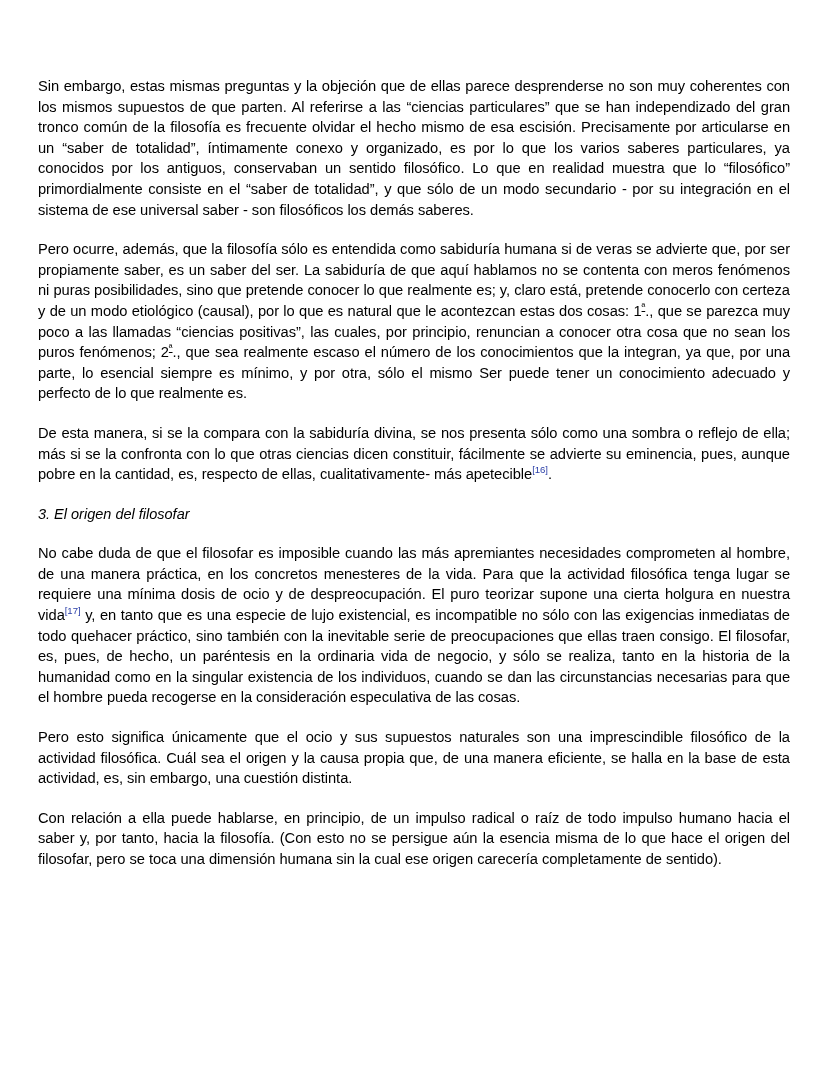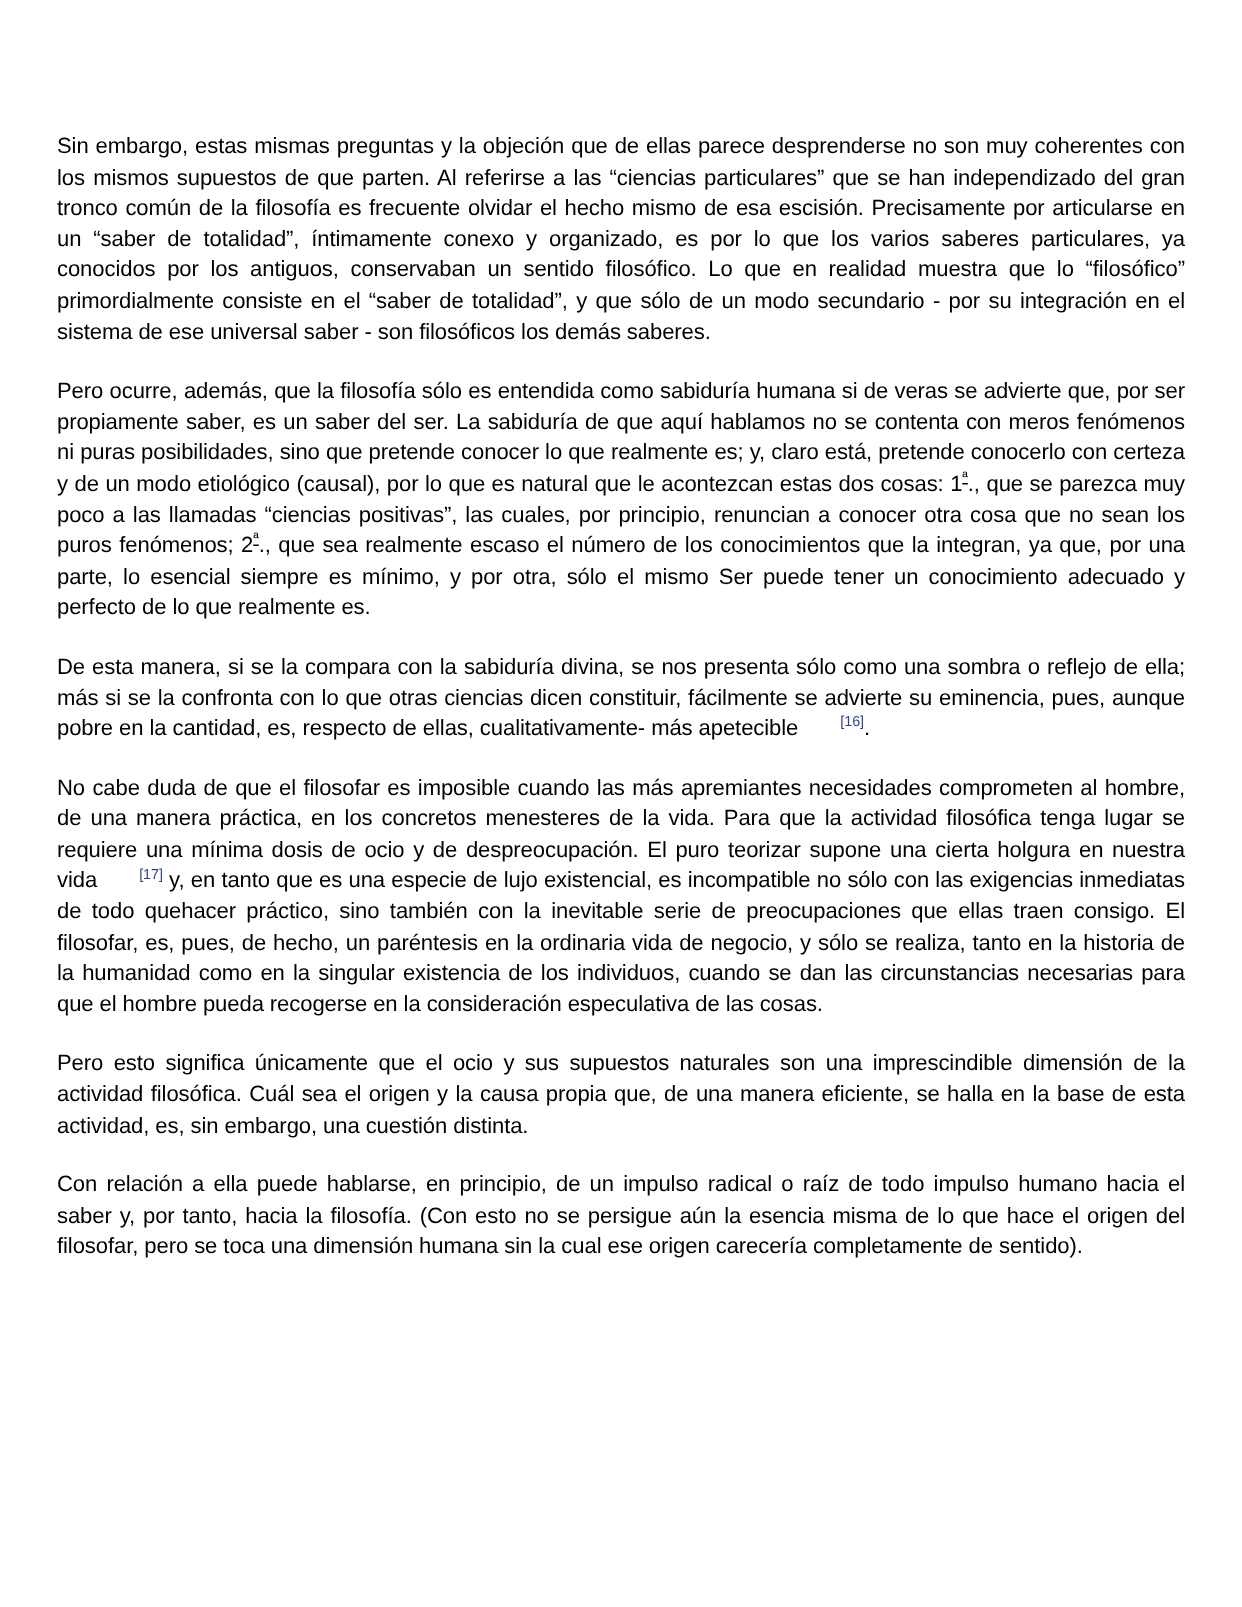--- a/index.html
+++ b/index.html
@@ -15,21 +15,21 @@
     position: relative;
     width: 828px;
     height: 1071px;
     background: #ffffff;
     box-sizing: border-box;
     overflow: hidden;
   }
   #content {
     position: absolute;
     left: 38px;
-    top: 88px;
+    top: 76px;
     width: 752px;
   }
   p.para {
     margin: 0 0 19px 0;
     font-size: 14.7px;
     line-height: 20.6px;
     text-align: justify;
     text-justify: inter-word;
     color: #000000;
     letter-spacing: -0.05px;
@@ -47,43 +47,43 @@
     color: #000000;
   }
   .em {
   }
   .fnlink {
     color: #2b3fa8;
     font-size: 9.6px;
     vertical-align: super;
     line-height: 0;
     cursor: pointer;
-    margin-left: 28px;
   }
   .ord {
     font-size: 10px;
     vertical-align: super;
     line-height: 0;
     text-decoration: underline;
   }
 </style>
 </head>
 <body>
 
 <div id="page">
   <div id="content">
 
     <p class="para"><span>Sin embargo, estas mismas preguntas y la objeción que de ellas parece desprenderse no son muy coherentes con los mismos supuestos de que parten. Al referirse a las “ciencias particulares” que se han independizado del gran tronco común de la filosofía es frecuente olvidar el hecho mismo de esa escisión. Precisamente por articularse en un “saber de totalidad”, íntimamente conexo y organizado, es por lo que los varios saberes particulares, ya conocidos por los antiguos, conservaban un sentido filosófico. Lo que en realidad muestra que lo “filosófico” primordialmente consiste en el “saber de totalidad”, y que sólo de un modo secundario - por su integración en el sistema de ese universal saber - son filosóficos los demás saberes.</span></p>
 
     <p class="para"><span>Pero ocurre, además, que la filosofía sólo es entendida como sabiduría humana si de veras se advierte que, por ser propiamente saber, es un saber del ser. La sabiduría de que aquí hablamos no se contenta con meros fenómenos ni puras posibilidades, sino que pretende conocer lo que realmente </span><span class="em">es</span><span>; y, claro está, pretende conocerlo con certeza y de un modo etiológico (causal), por lo que es natural que le acontezcan estas dos cosas: 1</span><span class="ord">ª</span><span>., que se parezca muy poco a las llamadas “ciencias positivas”, las cuales, por principio, renuncian a conocer otra cosa que no sean los puros fenómenos; 2</span><span class="ord">ª</span><span>., que sea realmente escaso el número de los conocimientos que la integran, ya que, por una parte, lo esencial siempre es mínimo, y por otra, sólo el mismo Ser puede tener un conocimiento adecuado y perfecto de lo que realmente es.</span></p>
 
     <p class="para"><span>De esta manera, si se la compara con la sabiduría divina, se nos presenta sólo como una sombra o reflejo de ella; más si se la confronta con lo que otras ciencias dicen constituir, fácilmente se advierte su eminencia, pues, aunque pobre en la cantidad, es, respecto de ellas, cualitativamente- más apetecible</span><a class="fnlink">[16]</a><span>.</span></p>
 
+    <h2 class="section-heading">3. El origen del filosofar</h2>
 
     <p class="para"><span>No cabe duda de que el filosofar es imposible cuando las más apremiantes necesidades comprometen al hombre, de una manera práctica, en los concretos menesteres de la vida. Para que la actividad filosófica tenga lugar se requiere una mínima dosis de ocio y de despreocupación. El puro teorizar supone una cierta holgura en nuestra vida</span><a class="fnlink">[17]</a><span> y, en tanto que es una especie de lujo existencial, es incompatible no sólo con las exigencias inmediatas de todo quehacer práctico, sino también con la inevitable serie de preocupaciones que ellas traen consigo. El filosofar, es, pues, de hecho, un paréntesis en la ordinaria vida de negocio, y sólo se realiza, tanto en la historia de la humanidad como en la singular existencia de los individuos, cuando se dan las circunstancias necesarias para que el hombre pueda recogerse en la consideración especulativa de las cosas.</span></p>
 
-    <p class="para"><span>Pero esto significa únicamente que el ocio y sus supuestos naturales son una imprescindible </span><span class="em">dimensión</span><span> de la actividad filosófica. Cuál sea el origen y la causa propia que, de una manera eficiente, se halla en la base de esta actividad, es, sin embargo, una cuestión distinta.</span></p>
+    <p class="para"><span>Pero esto significa únicamente que el ocio y sus supuestos naturales son una imprescindible </span><span class="em">filosófico</span><span> de la actividad filosófica. Cuál sea el origen y la causa propia que, de una manera eficiente, se halla en la base de esta actividad, es, sin embargo, una cuestión distinta.</span></p>
 
     <p class="para"><span>Con relación a ella puede hablarse, en principio, de un impulso radical o raíz de todo impulso humano hacia el saber y, por tanto, hacia la filosofía. (Con esto no se persigue aún la esencia misma de lo que hace el origen del filosofar, pero se toca una dimensión humana sin la cual ese origen carecería completamente de sentido).</span></p>
 
 
   </div>
 </div>
 
 </body></html>

